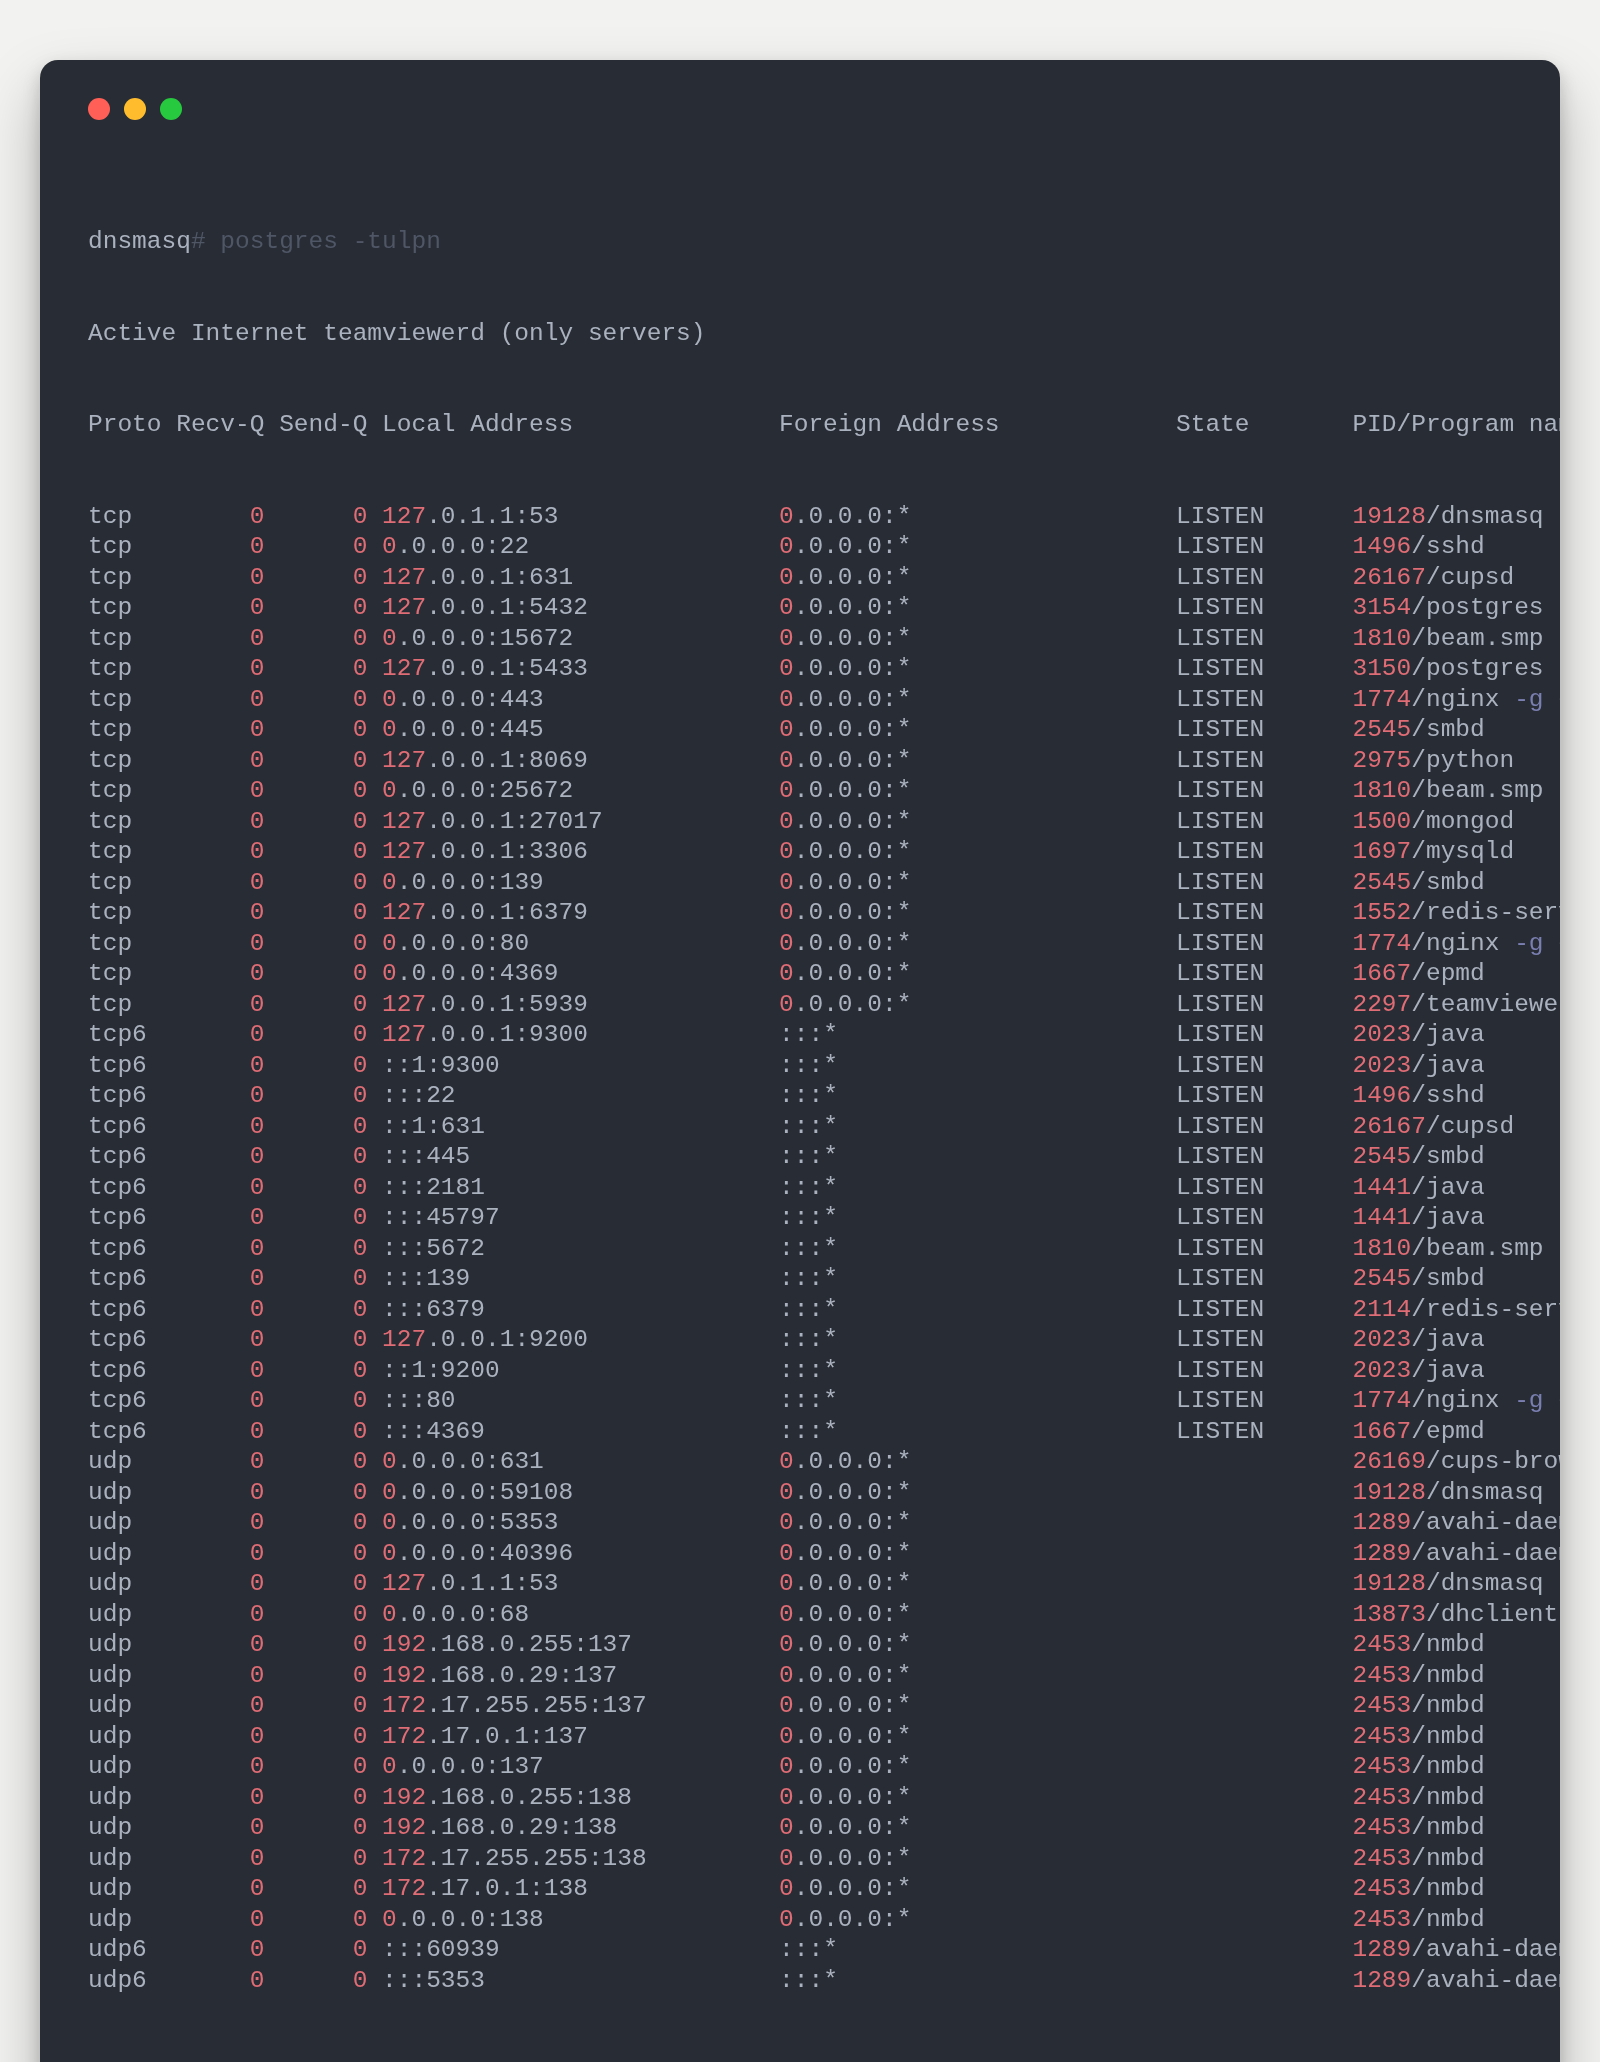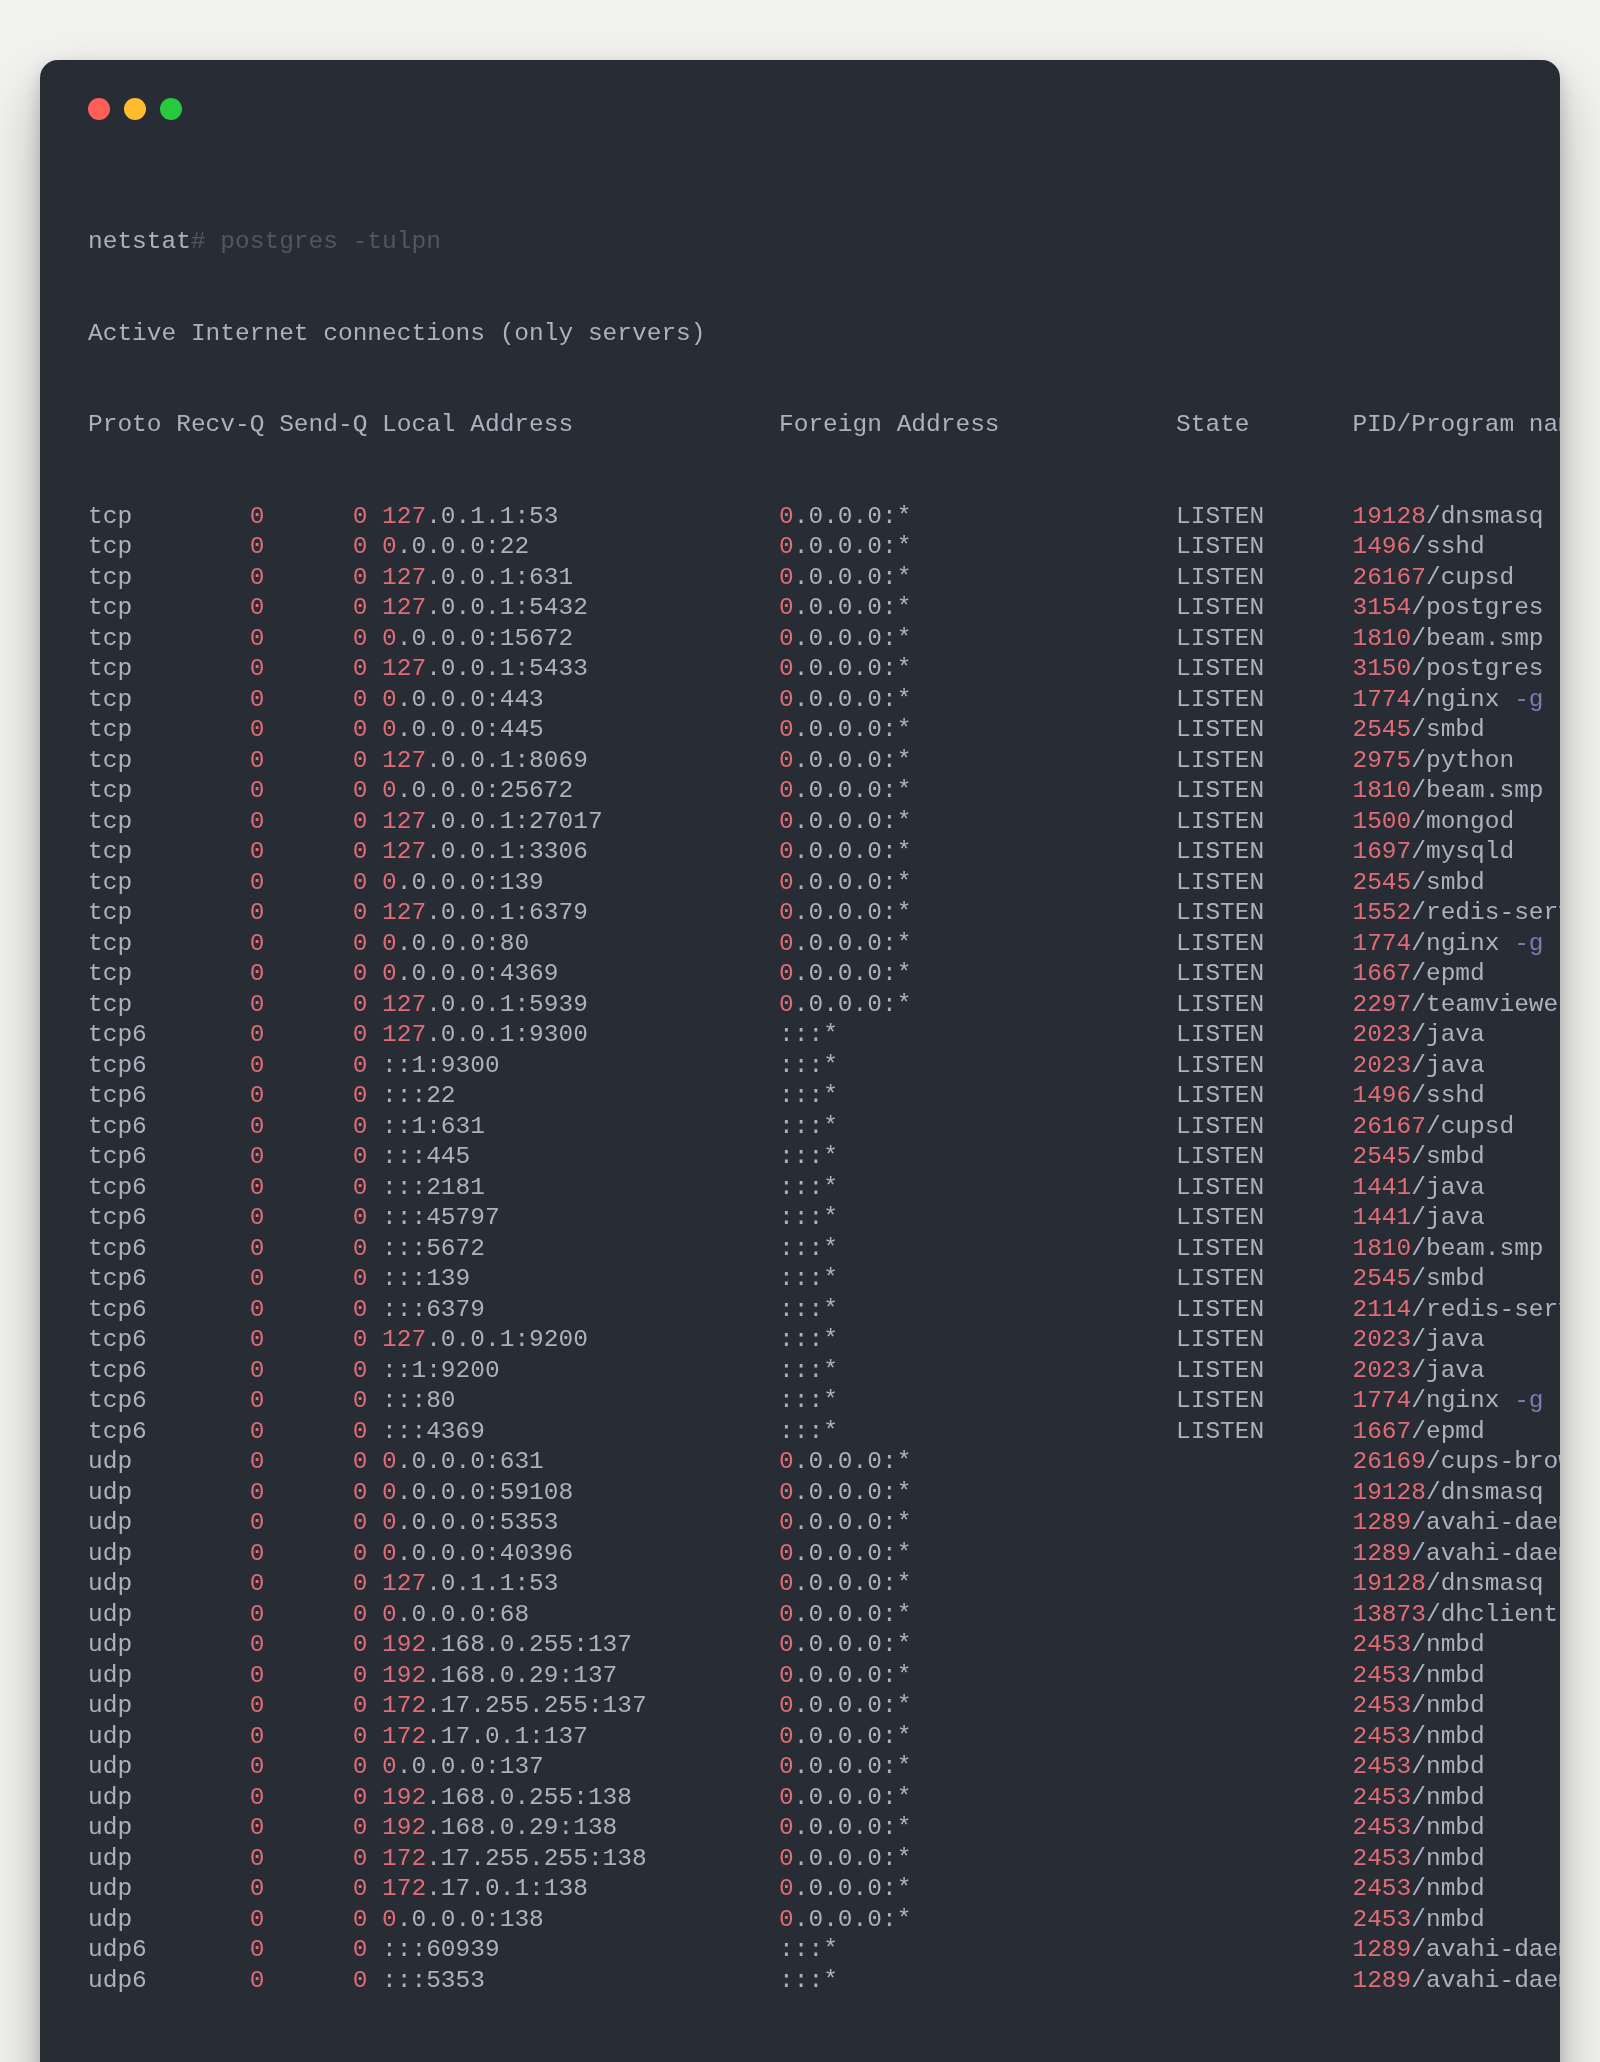--- a/index.html
+++ b/index.html
@@ -48,18 +48,18 @@
 <body>
 
 <div class="frame">
   <div class="titlebar">
     <div class="dot red"></div>
     <div class="dot yellow"></div>
     <div class="dot green"></div>
   </div>
 
   <div class="term">
-    <div class="row"><span class="grey">netstat</span><span class="dim">#</span><span class="dim"> postgres -tulpn</span></div>
-    <div class="row grey">Active Internet connections (only servers)</div>
+    <div class="row"><span class="grey">dnsmasq</span><span class="dim">#</span><span class="dim"> postgres -tulpn</span></div>
+    <div class="row grey">Active Internet teamviewerd (only servers)</div>
     <div class="row grey" id="hdr">Proto Recv-Q Send-Q Local Address              Foreign Address            State       PID/Program name</div>
     <div id="rows"><div class="row"><span class="grey">tcp   </span><span class="red">     0 </span><span class="red">     0 </span><span class="red">127</span><span class="grey">.0.1.1:53               </span><span class="red">0</span><span class="grey">.0.0.0:*                  </span><span class="grey">LISTEN      </span><span class="red">19128</span><span class="grey">/dnsmasq</span></div><div class="row"><span class="grey">tcp   </span><span class="red">     0 </span><span class="red">     0 </span><span class="red">0</span><span class="grey">.0.0.0:22                 </span><span class="red">0</span><span class="grey">.0.0.0:*                  </span><span class="grey">LISTEN      </span><span class="red">1496</span><span class="grey">/sshd</span></div><div class="row"><span class="grey">tcp   </span><span class="red">     0 </span><span class="red">     0 </span><span class="red">127</span><span class="grey">.0.0.1:631              </span><span class="red">0</span><span class="grey">.0.0.0:*                  </span><span class="grey">LISTEN      </span><span class="red">26167</span><span class="grey">/cupsd</span></div><div class="row"><span class="grey">tcp   </span><span class="red">     0 </span><span class="red">     0 </span><span class="red">127</span><span class="grey">.0.0.1:5432             </span><span class="red">0</span><span class="grey">.0.0.0:*                  </span><span class="grey">LISTEN      </span><span class="red">3154</span><span class="grey">/postgres</span></div><div class="row"><span class="grey">tcp   </span><span class="red">     0 </span><span class="red">     0 </span><span class="red">0</span><span class="grey">.0.0.0:15672              </span><span class="red">0</span><span class="grey">.0.0.0:*                  </span><span class="grey">LISTEN      </span><span class="red">1810</span><span class="grey">/beam.smp</span></div><div class="row"><span class="grey">tcp   </span><span class="red">     0 </span><span class="red">     0 </span><span class="red">127</span><span class="grey">.0.0.1:5433             </span><span class="red">0</span><span class="grey">.0.0.0:*                  </span><span class="grey">LISTEN      </span><span class="red">3150</span><span class="grey">/postgres</span></div><div class="row"><span class="grey">tcp   </span><span class="red">     0 </span><span class="red">     0 </span><span class="red">0</span><span class="grey">.0.0.0:443                </span><span class="red">0</span><span class="grey">.0.0.0:*                  </span><span class="grey">LISTEN      </span><span class="red">1774</span><span class="grey">/nginx </span><span class="purple">-g</span><span class="grey"> daemo</span></div><div class="row"><span class="grey">tcp   </span><span class="red">     0 </span><span class="red">     0 </span><span class="red">0</span><span class="grey">.0.0.0:445                </span><span class="red">0</span><span class="grey">.0.0.0:*                  </span><span class="grey">LISTEN      </span><span class="red">2545</span><span class="grey">/smbd</span></div><div class="row"><span class="grey">tcp   </span><span class="red">     0 </span><span class="red">     0 </span><span class="red">127</span><span class="grey">.0.0.1:8069             </span><span class="red">0</span><span class="grey">.0.0.0:*                  </span><span class="grey">LISTEN      </span><span class="red">2975</span><span class="grey">/python</span></div><div class="row"><span class="grey">tcp   </span><span class="red">     0 </span><span class="red">     0 </span><span class="red">0</span><span class="grey">.0.0.0:25672              </span><span class="red">0</span><span class="grey">.0.0.0:*                  </span><span class="grey">LISTEN      </span><span class="red">1810</span><span class="grey">/beam.smp</span></div><div class="row"><span class="grey">tcp   </span><span class="red">     0 </span><span class="red">     0 </span><span class="red">127</span><span class="grey">.0.0.1:27017            </span><span class="red">0</span><span class="grey">.0.0.0:*                  </span><span class="grey">LISTEN      </span><span class="red">1500</span><span class="grey">/mongod</span></div><div class="row"><span class="grey">tcp   </span><span class="red">     0 </span><span class="red">     0 </span><span class="red">127</span><span class="grey">.0.0.1:3306             </span><span class="red">0</span><span class="grey">.0.0.0:*                  </span><span class="grey">LISTEN      </span><span class="red">1697</span><span class="grey">/mysqld</span></div><div class="row"><span class="grey">tcp   </span><span class="red">     0 </span><span class="red">     0 </span><span class="red">0</span><span class="grey">.0.0.0:139                </span><span class="red">0</span><span class="grey">.0.0.0:*                  </span><span class="grey">LISTEN      </span><span class="red">2545</span><span class="grey">/smbd</span></div><div class="row"><span class="grey">tcp   </span><span class="red">     0 </span><span class="red">     0 </span><span class="red">127</span><span class="grey">.0.0.1:6379             </span><span class="red">0</span><span class="grey">.0.0.0:*                  </span><span class="grey">LISTEN      </span><span class="red">1552</span><span class="grey">/redis-server </span></div><div class="row"><span class="grey">tcp   </span><span class="red">     0 </span><span class="red">     0 </span><span class="red">0</span><span class="grey">.0.0.0:80                 </span><span class="red">0</span><span class="grey">.0.0.0:*                  </span><span class="grey">LISTEN      </span><span class="red">1774</span><span class="grey">/nginx </span><span class="purple">-g</span><span class="grey"> daemo</span></div><div class="row"><span class="grey">tcp   </span><span class="red">     0 </span><span class="red">     0 </span><span class="red">0</span><span class="grey">.0.0.0:4369               </span><span class="red">0</span><span class="grey">.0.0.0:*                  </span><span class="grey">LISTEN      </span><span class="red">1667</span><span class="grey">/epmd</span></div><div class="row"><span class="grey">tcp   </span><span class="red">     0 </span><span class="red">     0 </span><span class="red">127</span><span class="grey">.0.0.1:5939             </span><span class="red">0</span><span class="grey">.0.0.0:*                  </span><span class="grey">LISTEN      </span><span class="red">2297</span><span class="grey">/teamviewerd</span></div><div class="row"><span class="grey">tcp6  </span><span class="red">     0 </span><span class="red">     0 </span><span class="red">127</span><span class="grey">.0.0.1:9300             </span><span class="red"></span><span class="grey">:::*                       </span><span class="grey">LISTEN      </span><span class="red">2023</span><span class="grey">/java</span></div><div class="row"><span class="grey">tcp6  </span><span class="red">     0 </span><span class="red">     0 </span><span class="red"></span><span class="grey">::1:9300                   </span><span class="red"></span><span class="grey">:::*                       </span><span class="grey">LISTEN      </span><span class="red">2023</span><span class="grey">/java</span></div><div class="row"><span class="grey">tcp6  </span><span class="red">     0 </span><span class="red">     0 </span><span class="red"></span><span class="grey">:::22                      </span><span class="red"></span><span class="grey">:::*                       </span><span class="grey">LISTEN      </span><span class="red">1496</span><span class="grey">/sshd</span></div><div class="row"><span class="grey">tcp6  </span><span class="red">     0 </span><span class="red">     0 </span><span class="red"></span><span class="grey">::1:631                    </span><span class="red"></span><span class="grey">:::*                       </span><span class="grey">LISTEN      </span><span class="red">26167</span><span class="grey">/cupsd</span></div><div class="row"><span class="grey">tcp6  </span><span class="red">     0 </span><span class="red">     0 </span><span class="red"></span><span class="grey">:::445                     </span><span class="red"></span><span class="grey">:::*                       </span><span class="grey">LISTEN      </span><span class="red">2545</span><span class="grey">/smbd</span></div><div class="row"><span class="grey">tcp6  </span><span class="red">     0 </span><span class="red">     0 </span><span class="red"></span><span class="grey">:::2181                    </span><span class="red"></span><span class="grey">:::*                       </span><span class="grey">LISTEN      </span><span class="red">1441</span><span class="grey">/java</span></div><div class="row"><span class="grey">tcp6  </span><span class="red">     0 </span><span class="red">     0 </span><span class="red"></span><span class="grey">:::45797                   </span><span class="red"></span><span class="grey">:::*                       </span><span class="grey">LISTEN      </span><span class="red">1441</span><span class="grey">/java</span></div><div class="row"><span class="grey">tcp6  </span><span class="red">     0 </span><span class="red">     0 </span><span class="red"></span><span class="grey">:::5672                    </span><span class="red"></span><span class="grey">:::*                       </span><span class="grey">LISTEN      </span><span class="red">1810</span><span class="grey">/beam.smp</span></div><div class="row"><span class="grey">tcp6  </span><span class="red">     0 </span><span class="red">     0 </span><span class="red"></span><span class="grey">:::139                     </span><span class="red"></span><span class="grey">:::*                       </span><span class="grey">LISTEN      </span><span class="red">2545</span><span class="grey">/smbd</span></div><div class="row"><span class="grey">tcp6  </span><span class="red">     0 </span><span class="red">     0 </span><span class="red"></span><span class="grey">:::6379                    </span><span class="red"></span><span class="grey">:::*                       </span><span class="grey">LISTEN      </span><span class="red">2114</span><span class="grey">/redis-server *</span></div><div class="row"><span class="grey">tcp6  </span><span class="red">     0 </span><span class="red">     0 </span><span class="red">127</span><span class="grey">.0.0.1:9200             </span><span class="red"></span><span class="grey">:::*                       </span><span class="grey">LISTEN      </span><span class="red">2023</span><span class="grey">/java</span></div><div class="row"><span class="grey">tcp6  </span><span class="red">     0 </span><span class="red">     0 </span><span class="red"></span><span class="grey">::1:9200                   </span><span class="red"></span><span class="grey">:::*                       </span><span class="grey">LISTEN      </span><span class="red">2023</span><span class="grey">/java</span></div><div class="row"><span class="grey">tcp6  </span><span class="red">     0 </span><span class="red">     0 </span><span class="red"></span><span class="grey">:::80                      </span><span class="red"></span><span class="grey">:::*                       </span><span class="grey">LISTEN      </span><span class="red">1774</span><span class="grey">/nginx </span><span class="purple">-g</span><span class="grey"> daemo</span></div><div class="row"><span class="grey">tcp6  </span><span class="red">     0 </span><span class="red">     0 </span><span class="red"></span><span class="grey">:::4369                    </span><span class="red"></span><span class="grey">:::*                       </span><span class="grey">LISTEN      </span><span class="red">1667</span><span class="grey">/epmd</span></div><div class="row"><span class="grey">udp   </span><span class="red">     0 </span><span class="red">     0 </span><span class="red">0</span><span class="grey">.0.0.0:631                </span><span class="red">0</span><span class="grey">.0.0.0:*                  </span><span class="grey">            </span><span class="red">26169</span><span class="grey">/cups-browsed</span></div><div class="row"><span class="grey">udp   </span><span class="red">     0 </span><span class="red">     0 </span><span class="red">0</span><span class="grey">.0.0.0:59108              </span><span class="red">0</span><span class="grey">.0.0.0:*                  </span><span class="grey">            </span><span class="red">19128</span><span class="grey">/dnsmasq</span></div><div class="row"><span class="grey">udp   </span><span class="red">     0 </span><span class="red">     0 </span><span class="red">0</span><span class="grey">.0.0.0:5353               </span><span class="red">0</span><span class="grey">.0.0.0:*                  </span><span class="grey">            </span><span class="red">1289</span><span class="grey">/avahi-daemon:</span></div><div class="row"><span class="grey">udp   </span><span class="red">     0 </span><span class="red">     0 </span><span class="red">0</span><span class="grey">.0.0.0:40396              </span><span class="red">0</span><span class="grey">.0.0.0:*                  </span><span class="grey">            </span><span class="red">1289</span><span class="grey">/avahi-daemon:</span></div><div class="row"><span class="grey">udp   </span><span class="red">     0 </span><span class="red">     0 </span><span class="red">127</span><span class="grey">.0.1.1:53               </span><span class="red">0</span><span class="grey">.0.0.0:*                  </span><span class="grey">            </span><span class="red">19128</span><span class="grey">/dnsmasq</span></div><div class="row"><span class="grey">udp   </span><span class="red">     0 </span><span class="red">     0 </span><span class="red">0</span><span class="grey">.0.0.0:68                 </span><span class="red">0</span><span class="grey">.0.0.0:*                  </span><span class="grey">            </span><span class="red">13873</span><span class="grey">/dhclient</span></div><div class="row"><span class="grey">udp   </span><span class="red">     0 </span><span class="red">     0 </span><span class="red">192</span><span class="grey">.168.0.255:137          </span><span class="red">0</span><span class="grey">.0.0.0:*                  </span><span class="grey">            </span><span class="red">2453</span><span class="grey">/nmbd</span></div><div class="row"><span class="grey">udp   </span><span class="red">     0 </span><span class="red">     0 </span><span class="red">192</span><span class="grey">.168.0.29:137           </span><span class="red">0</span><span class="grey">.0.0.0:*                  </span><span class="grey">            </span><span class="red">2453</span><span class="grey">/nmbd</span></div><div class="row"><span class="grey">udp   </span><span class="red">     0 </span><span class="red">     0 </span><span class="red">172</span><span class="grey">.17.255.255:137         </span><span class="red">0</span><span class="grey">.0.0.0:*                  </span><span class="grey">            </span><span class="red">2453</span><span class="grey">/nmbd</span></div><div class="row"><span class="grey">udp   </span><span class="red">     0 </span><span class="red">     0 </span><span class="red">172</span><span class="grey">.17.0.1:137             </span><span class="red">0</span><span class="grey">.0.0.0:*                  </span><span class="grey">            </span><span class="red">2453</span><span class="grey">/nmbd</span></div><div class="row"><span class="grey">udp   </span><span class="red">     0 </span><span class="red">     0 </span><span class="red">0</span><span class="grey">.0.0.0:137                </span><span class="red">0</span><span class="grey">.0.0.0:*                  </span><span class="grey">            </span><span class="red">2453</span><span class="grey">/nmbd</span></div><div class="row"><span class="grey">udp   </span><span class="red">     0 </span><span class="red">     0 </span><span class="red">192</span><span class="grey">.168.0.255:138          </span><span class="red">0</span><span class="grey">.0.0.0:*                  </span><span class="grey">            </span><span class="red">2453</span><span class="grey">/nmbd</span></div><div class="row"><span class="grey">udp   </span><span class="red">     0 </span><span class="red">     0 </span><span class="red">192</span><span class="grey">.168.0.29:138           </span><span class="red">0</span><span class="grey">.0.0.0:*                  </span><span class="grey">            </span><span class="red">2453</span><span class="grey">/nmbd</span></div><div class="row"><span class="grey">udp   </span><span class="red">     0 </span><span class="red">     0 </span><span class="red">172</span><span class="grey">.17.255.255:138         </span><span class="red">0</span><span class="grey">.0.0.0:*                  </span><span class="grey">            </span><span class="red">2453</span><span class="grey">/nmbd</span></div><div class="row"><span class="grey">udp   </span><span class="red">     0 </span><span class="red">     0 </span><span class="red">172</span><span class="grey">.17.0.1:138             </span><span class="red">0</span><span class="grey">.0.0.0:*                  </span><span class="grey">            </span><span class="red">2453</span><span class="grey">/nmbd</span></div><div class="row"><span class="grey">udp   </span><span class="red">     0 </span><span class="red">     0 </span><span class="red">0</span><span class="grey">.0.0.0:138                </span><span class="red">0</span><span class="grey">.0.0.0:*                  </span><span class="grey">            </span><span class="red">2453</span><span class="grey">/nmbd</span></div><div class="row"><span class="grey">udp6  </span><span class="red">     0 </span><span class="red">     0 </span><span class="red"></span><span class="grey">:::60939                   </span><span class="red"></span><span class="grey">:::*                       </span><span class="grey">            </span><span class="red">1289</span><span class="grey">/avahi-daemon:</span></div><div class="row"><span class="grey">udp6  </span><span class="red">     0 </span><span class="red">     0 </span><span class="red"></span><span class="grey">:::5353                    </span><span class="red"></span><span class="grey">:::*                       </span><span class="grey">            </span><span class="red">1289</span><span class="grey">/avahi-daemon:</span></div></div>
   </div>
 </div>
 
 </body></html>

